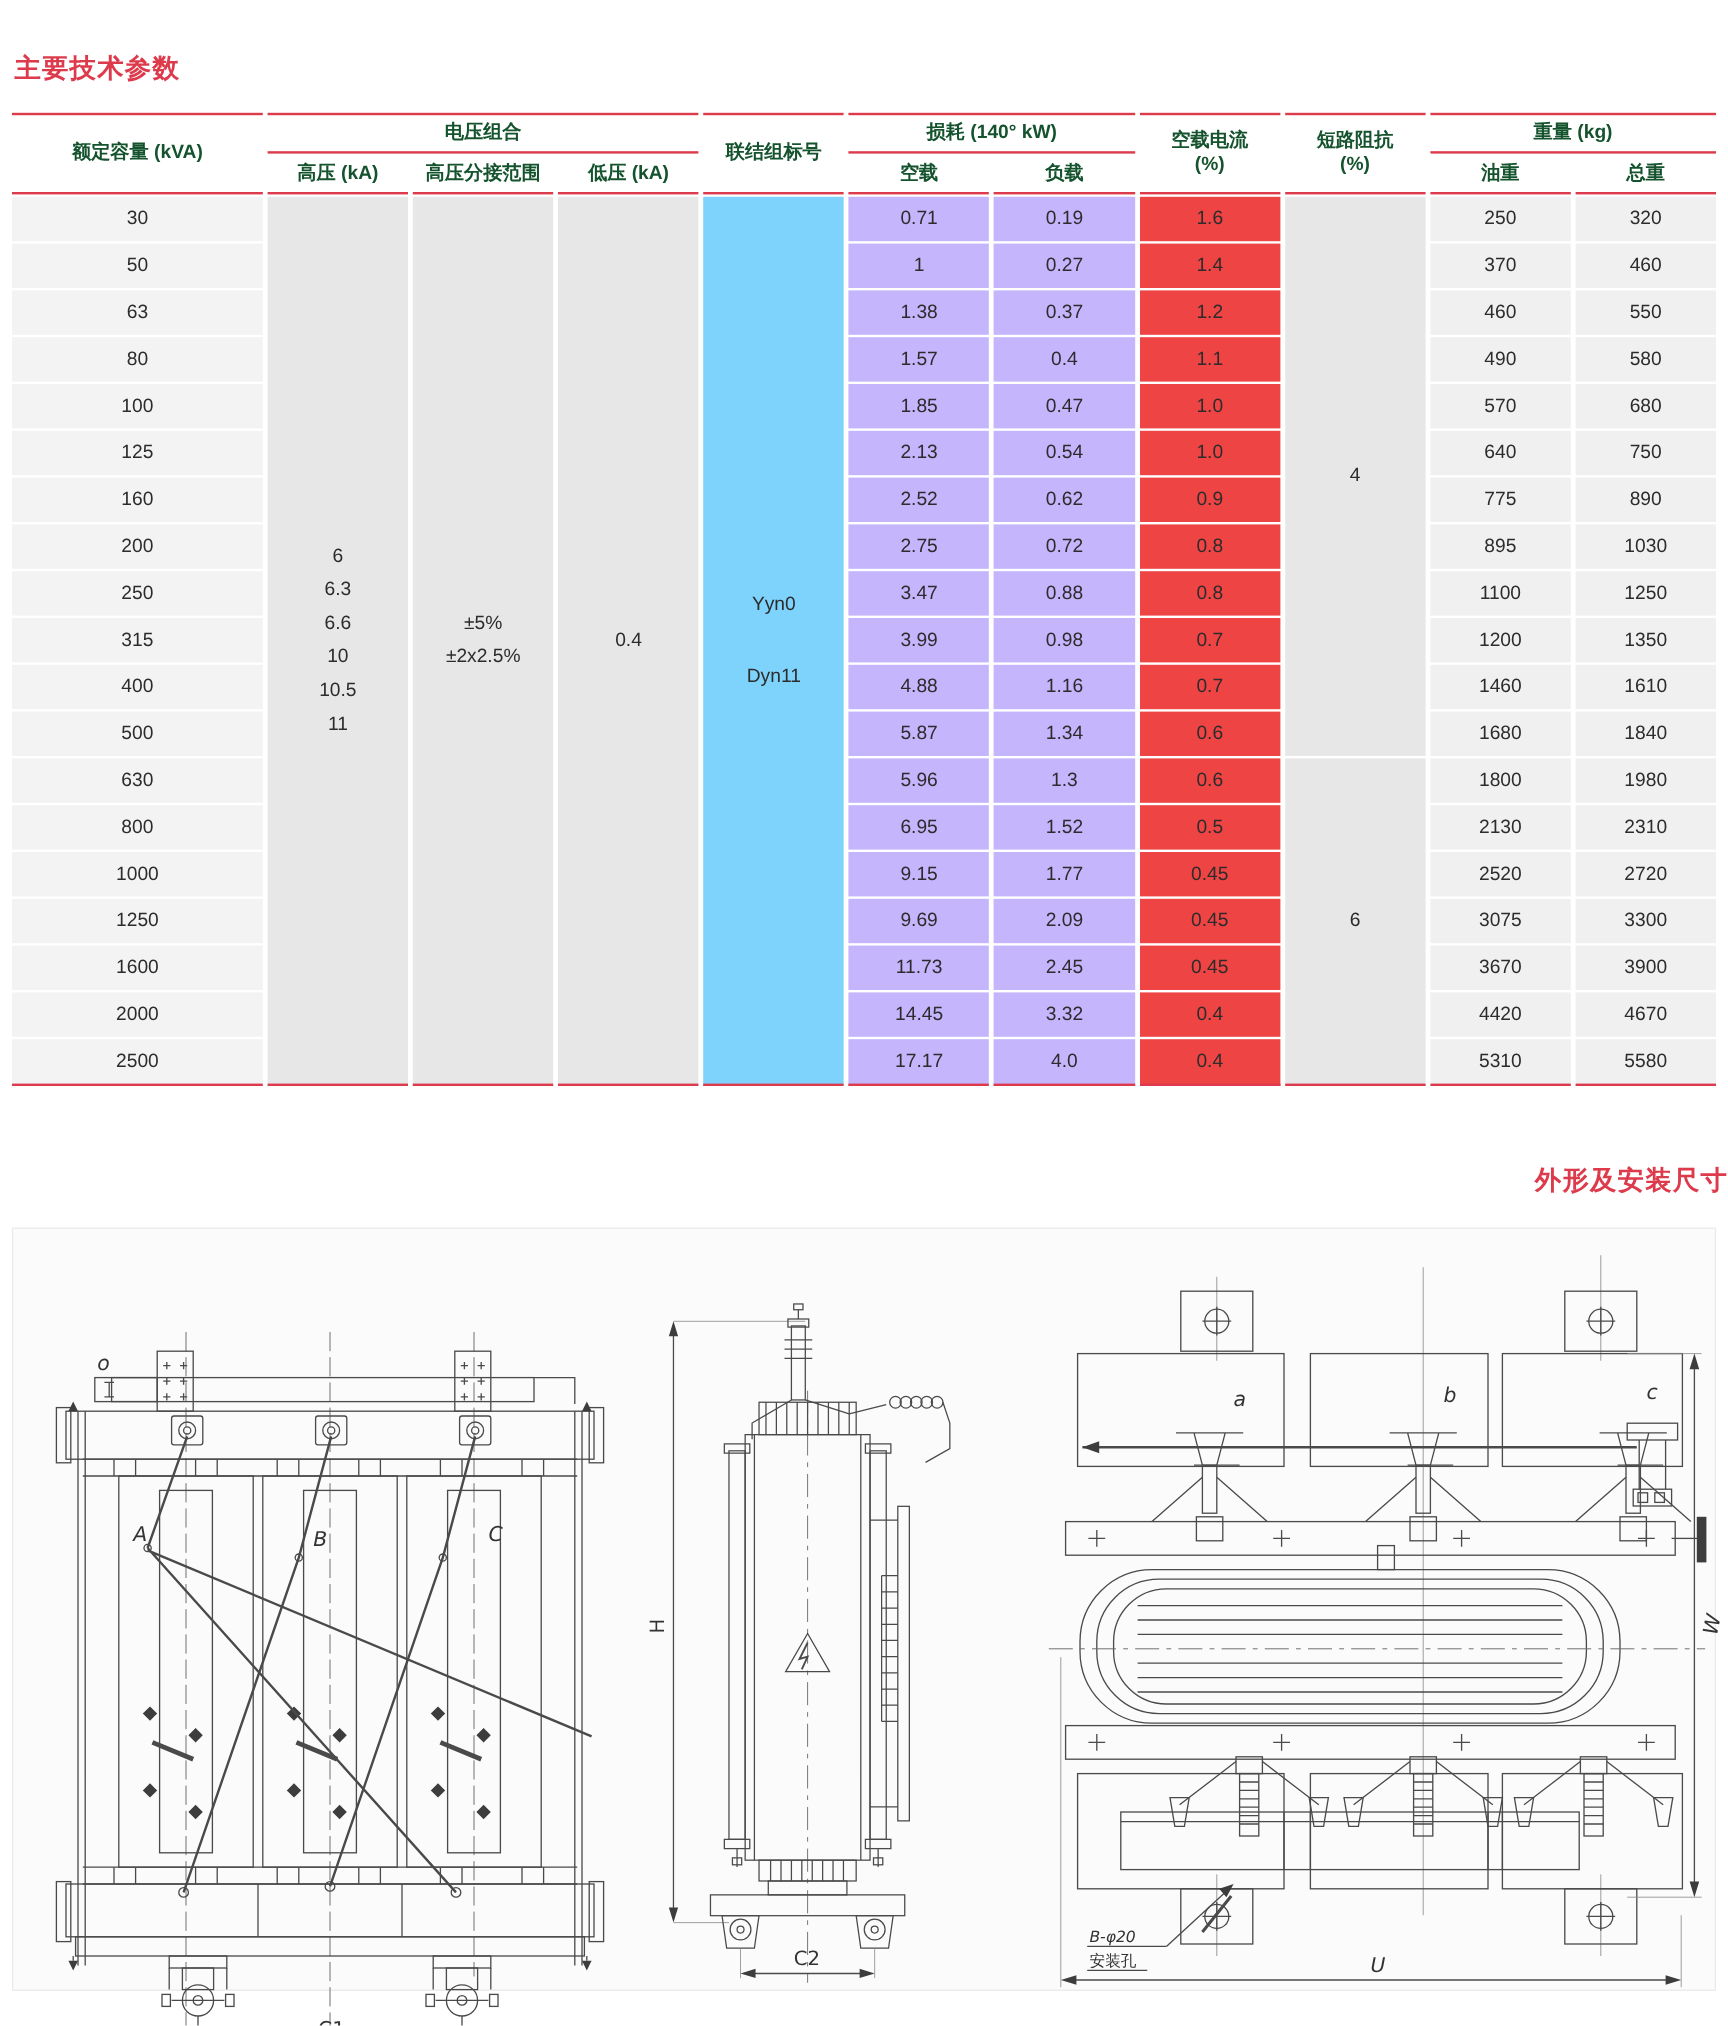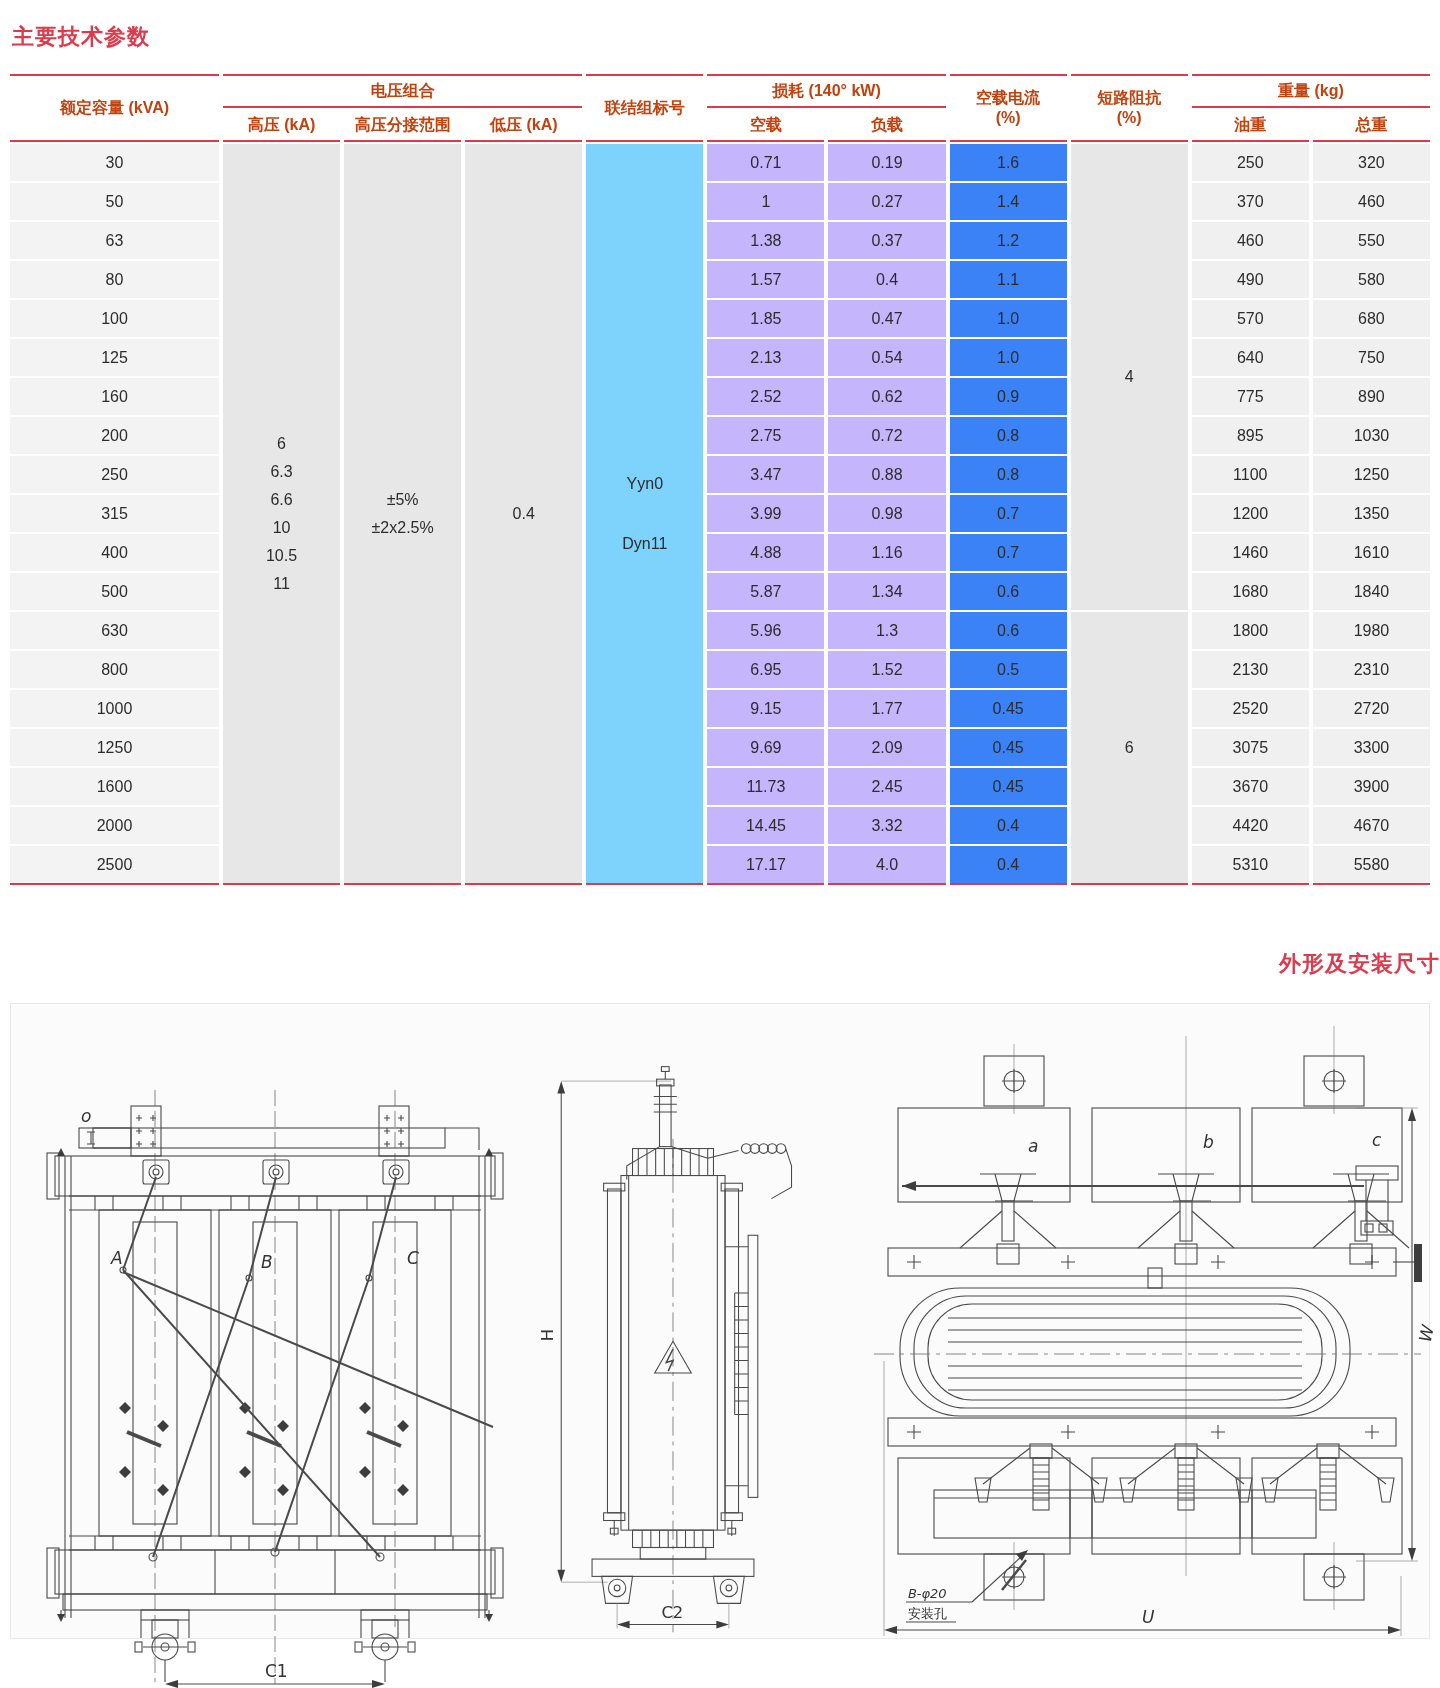--- a/index.html
+++ b/index.html
@@ -5,44 +5,44 @@
   :root{ --red:#dd3a4c; --ink:#2c2c2c; }
   html,body{margin:0;padding:0;}
   body{
     width:1440px;height:1688px;background:#ffffff;overflow:hidden;
     font-family:"Liberation Sans", sans-serif;color:var(--ink);
   }
   .section-title{
     color:var(--red);font-size:22px;font-weight:bold;
     margin:0 0 0 12px;letter-spacing:1px;
   }
-  #title1{padding-top:22px;}
+  #title1{padding-top:42px;}
   #title2{margin-top:62px;text-align:right;}
 
   
   table.spec{
     border-collapse:separate;border-spacing:4px 2px;
     margin:20px 6px 0 6px;width:1428px;table-layout:fixed;
   }
   table.spec th{
-    font-size:16px;font-weight:bold;color:#c2410c;height:30px;
+    font-size:16px;font-weight:bold;color:#14532d;height:30px;
     padding:0;text-align:center;vertical-align:middle;white-space:pre-line;line-height:20px;
   }
   table.spec td{
     font-size:16px;color:var(--ink);height:37px;padding:0;
     text-align:center;vertical-align:middle;white-space:pre-line;
   }
   .bt{border-top:2px solid var(--red);}
   .bb{border-bottom:2px solid var(--red);}
   th.cap-h{text-align:left;padding-left:12px;}
   td.cap{text-align:left;padding-left:12px;background:#f3f3f3;}
   td.mg{background:#e7e7e7;line-height:28px;}
   td.vec{background:#7dd3fc;line-height:30px;}
   td.ls{background:#c4b5fd;}
-  td.cu{background:#3b82f6;}
+  td.cu{background:#ef4444;}
   td.wt{background:#f0f0f0;}
 
   
   .panel{
     position:relative;margin:24px 10px 0 10px;height:636px;
     background:#fbfbfb;border:1px solid #e9e9e9;box-sizing:border-box;
   }
   .dwg{position:absolute;}
   #dwg-front{left:24px;top:28px;}
   #dwg-side{left:502px;top:0px;}

